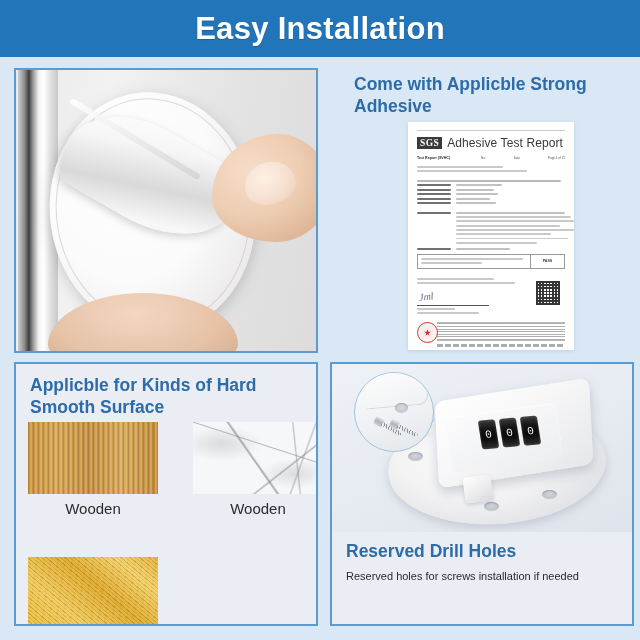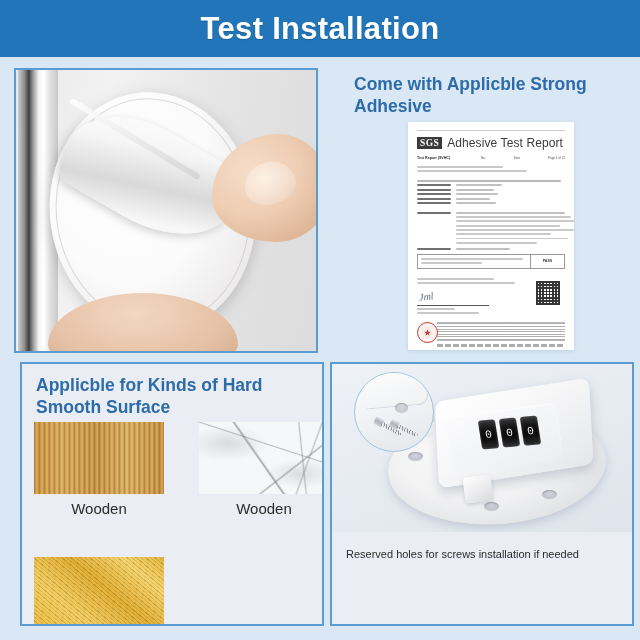--- a/index.html
+++ b/index.html
@@ -41,21 +41,21 @@
   }
   .panel.bordered {
     border: 2px solid #5a9bd1;
   }
   .panel.plain {
     background: transparent;
   }
 
   .panel-tl { left: 14px;  top: 68px;  width: 304px; height: 285px; padding: 0; overflow: hidden; }
   .panel-tr { left: 330px; top: 60px;  width: 310px; height: 295px; }
-  .panel-bl { left: 20px;  top: 362px; width: 304px; height: 264px; overflow: hidden; }
+  .panel-bl { left: 14px;  top: 362px; width: 304px; height: 264px; overflow: hidden; }
   .panel-br { left: 330px; top: 362px; width: 304px; height: 264px; overflow: hidden; }
 
   .heading-blue {
     color: #2d6ca8;
     font-size: 17.5px;
     font-weight: bold;
     line-height: 1.28;
   }
   .body-text {
     color: #2a2a2a;
@@ -506,21 +506,21 @@
     position: absolute;
     left: 14px; top: 176px;
     width: 272px;
   }
   .br-sub { margin-top: 7px; }
 </style>
 </head>
 <body>
 
 <div class="header">
-  <div class="header-title">Test Installation</div>
+  <div class="header-title">Easy Installation</div>
 </div>
 
 <div class="panel bordered panel-tl">
   <div class="photo-peel">
     <div class="pole"></div>
     <div class="disc"></div>
     <div class="disc-rim"></div>
     <div class="finger-lower"></div>
     <div class="liner"></div>
     <div class="liner-edge"></div>
@@ -685,16 +685,17 @@
       </div>
       <div class="screw screw2">
         <span class="head"></span>
         <span class="shaft"></span>
       </div>
     </div>
 
   </div>
 
   <div class="br-text-block">
+    <div class="heading-blue">Reserved Drill Holes</div>
     <div class="body-text br-sub">Reserved holes for screws installation if needed</div>
   </div>
 
 </div>
 
 </body></html>

